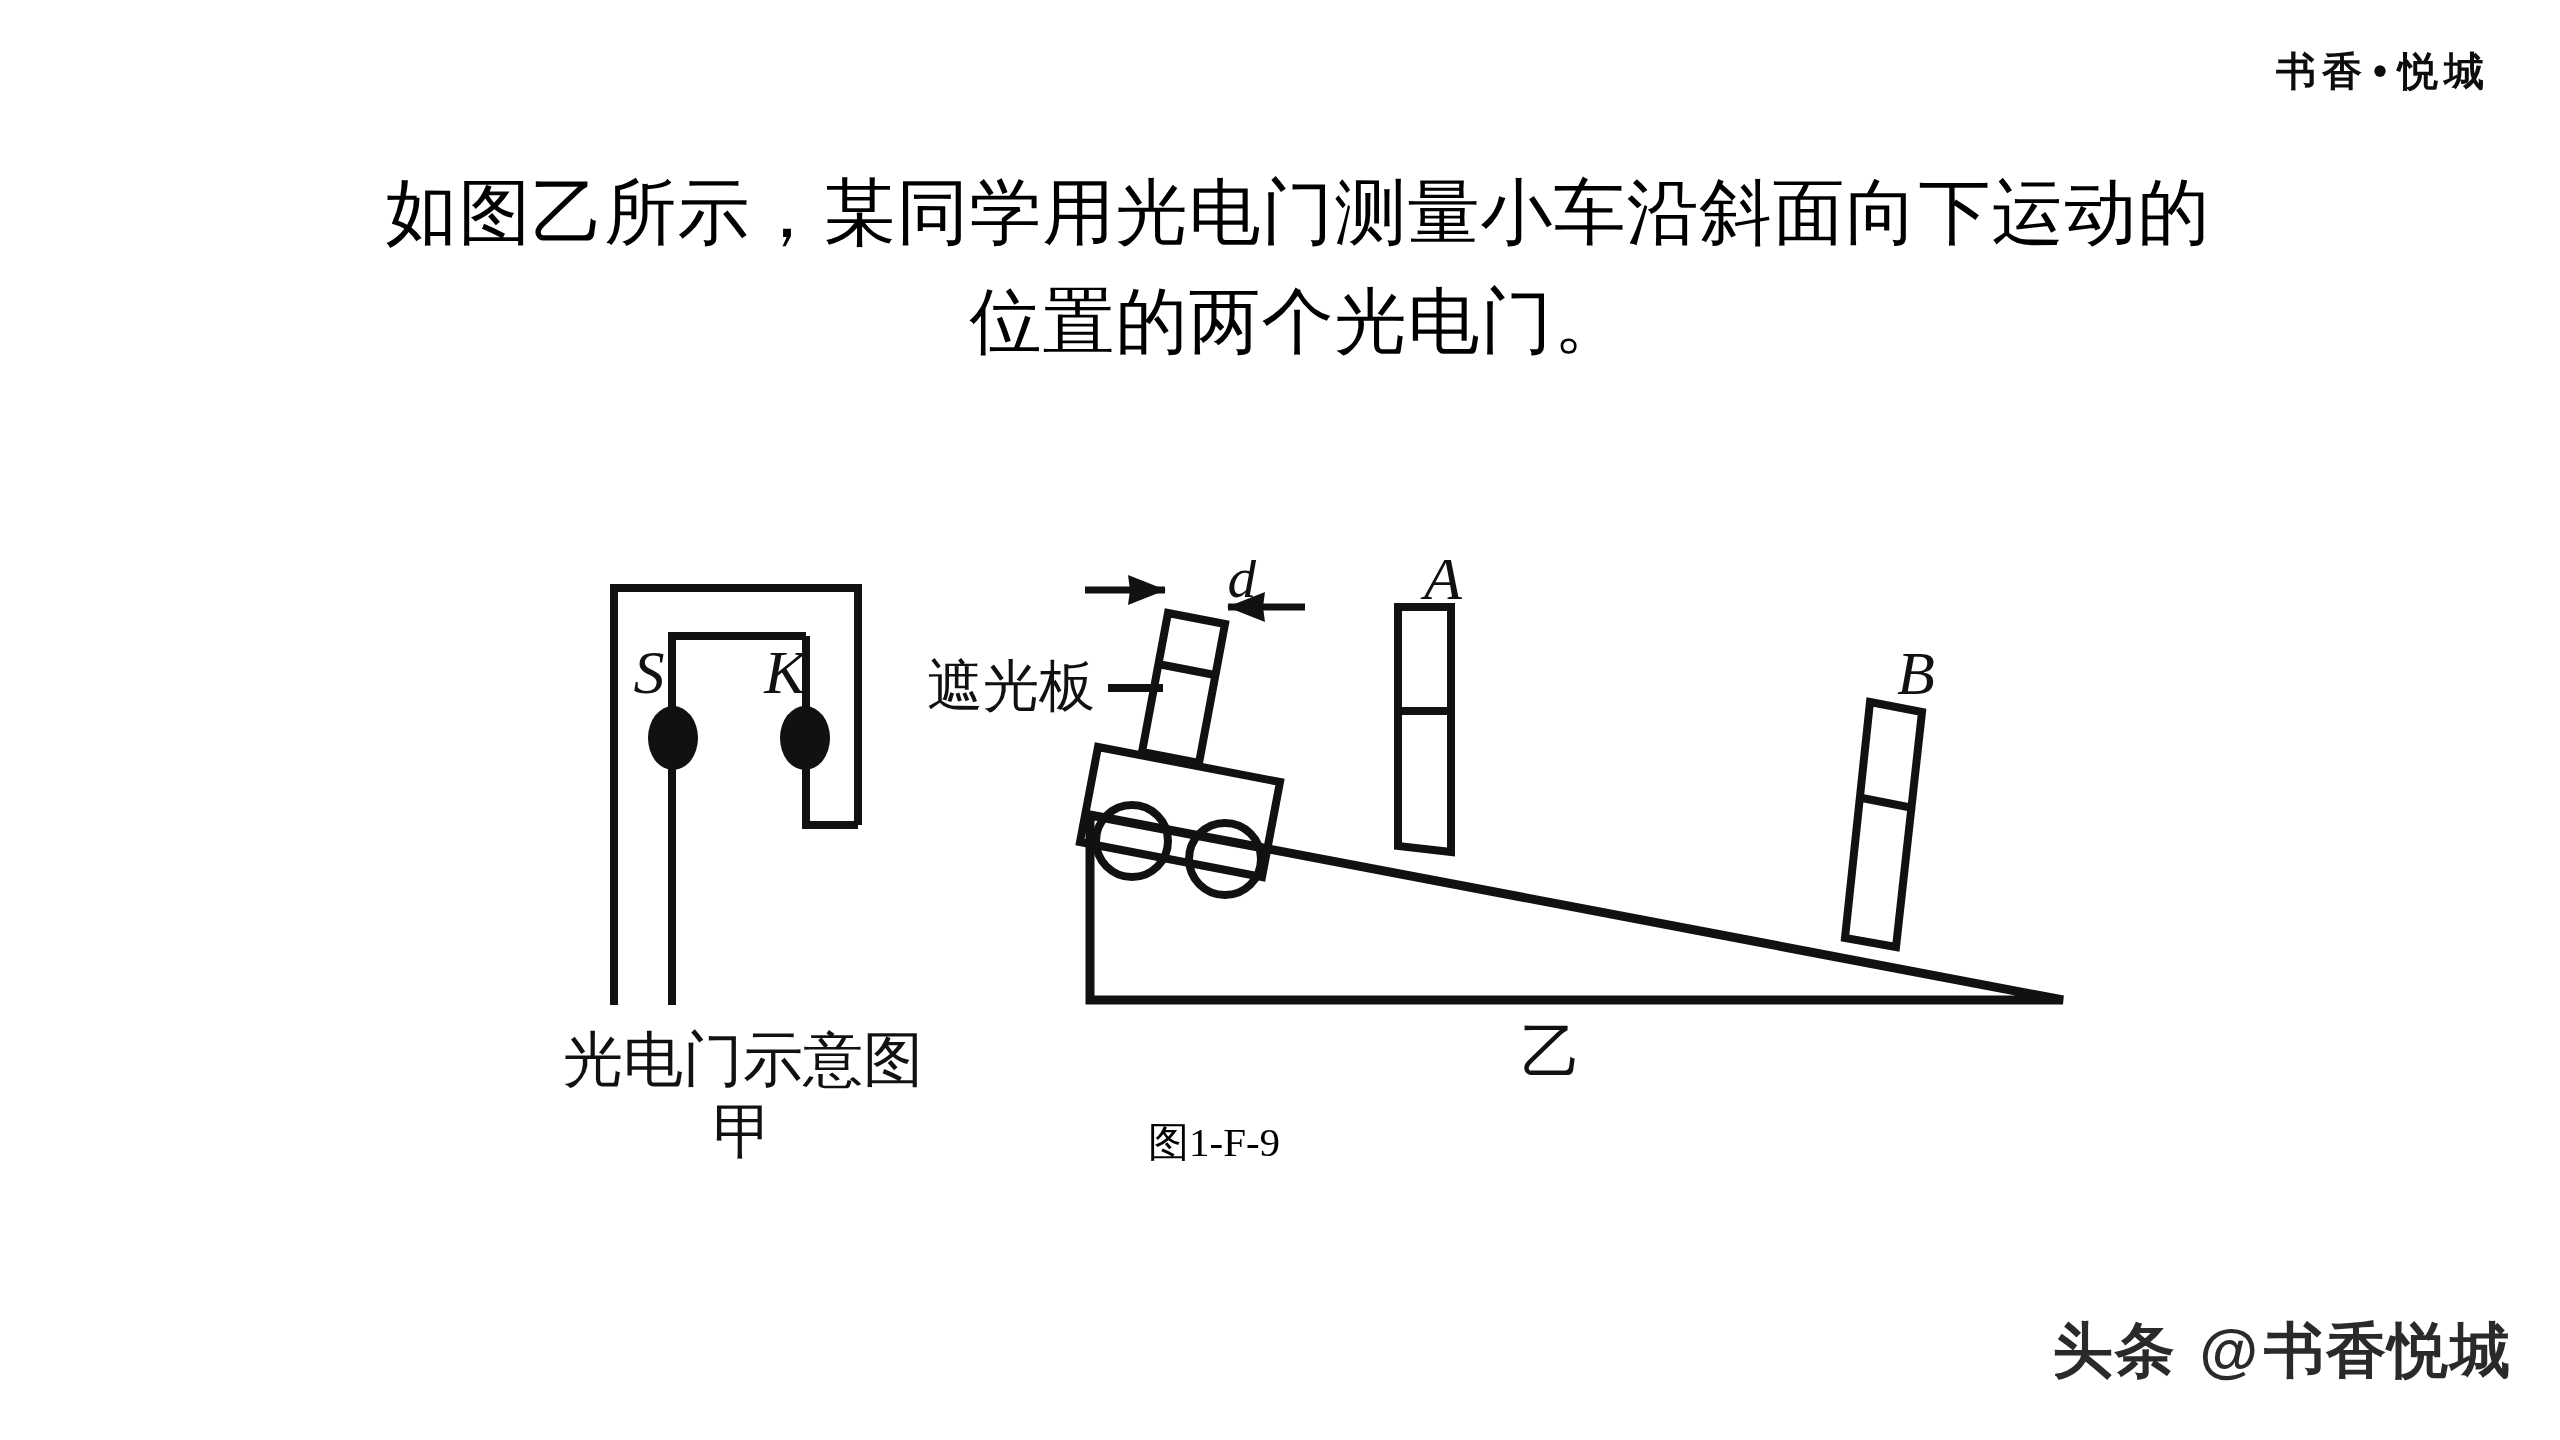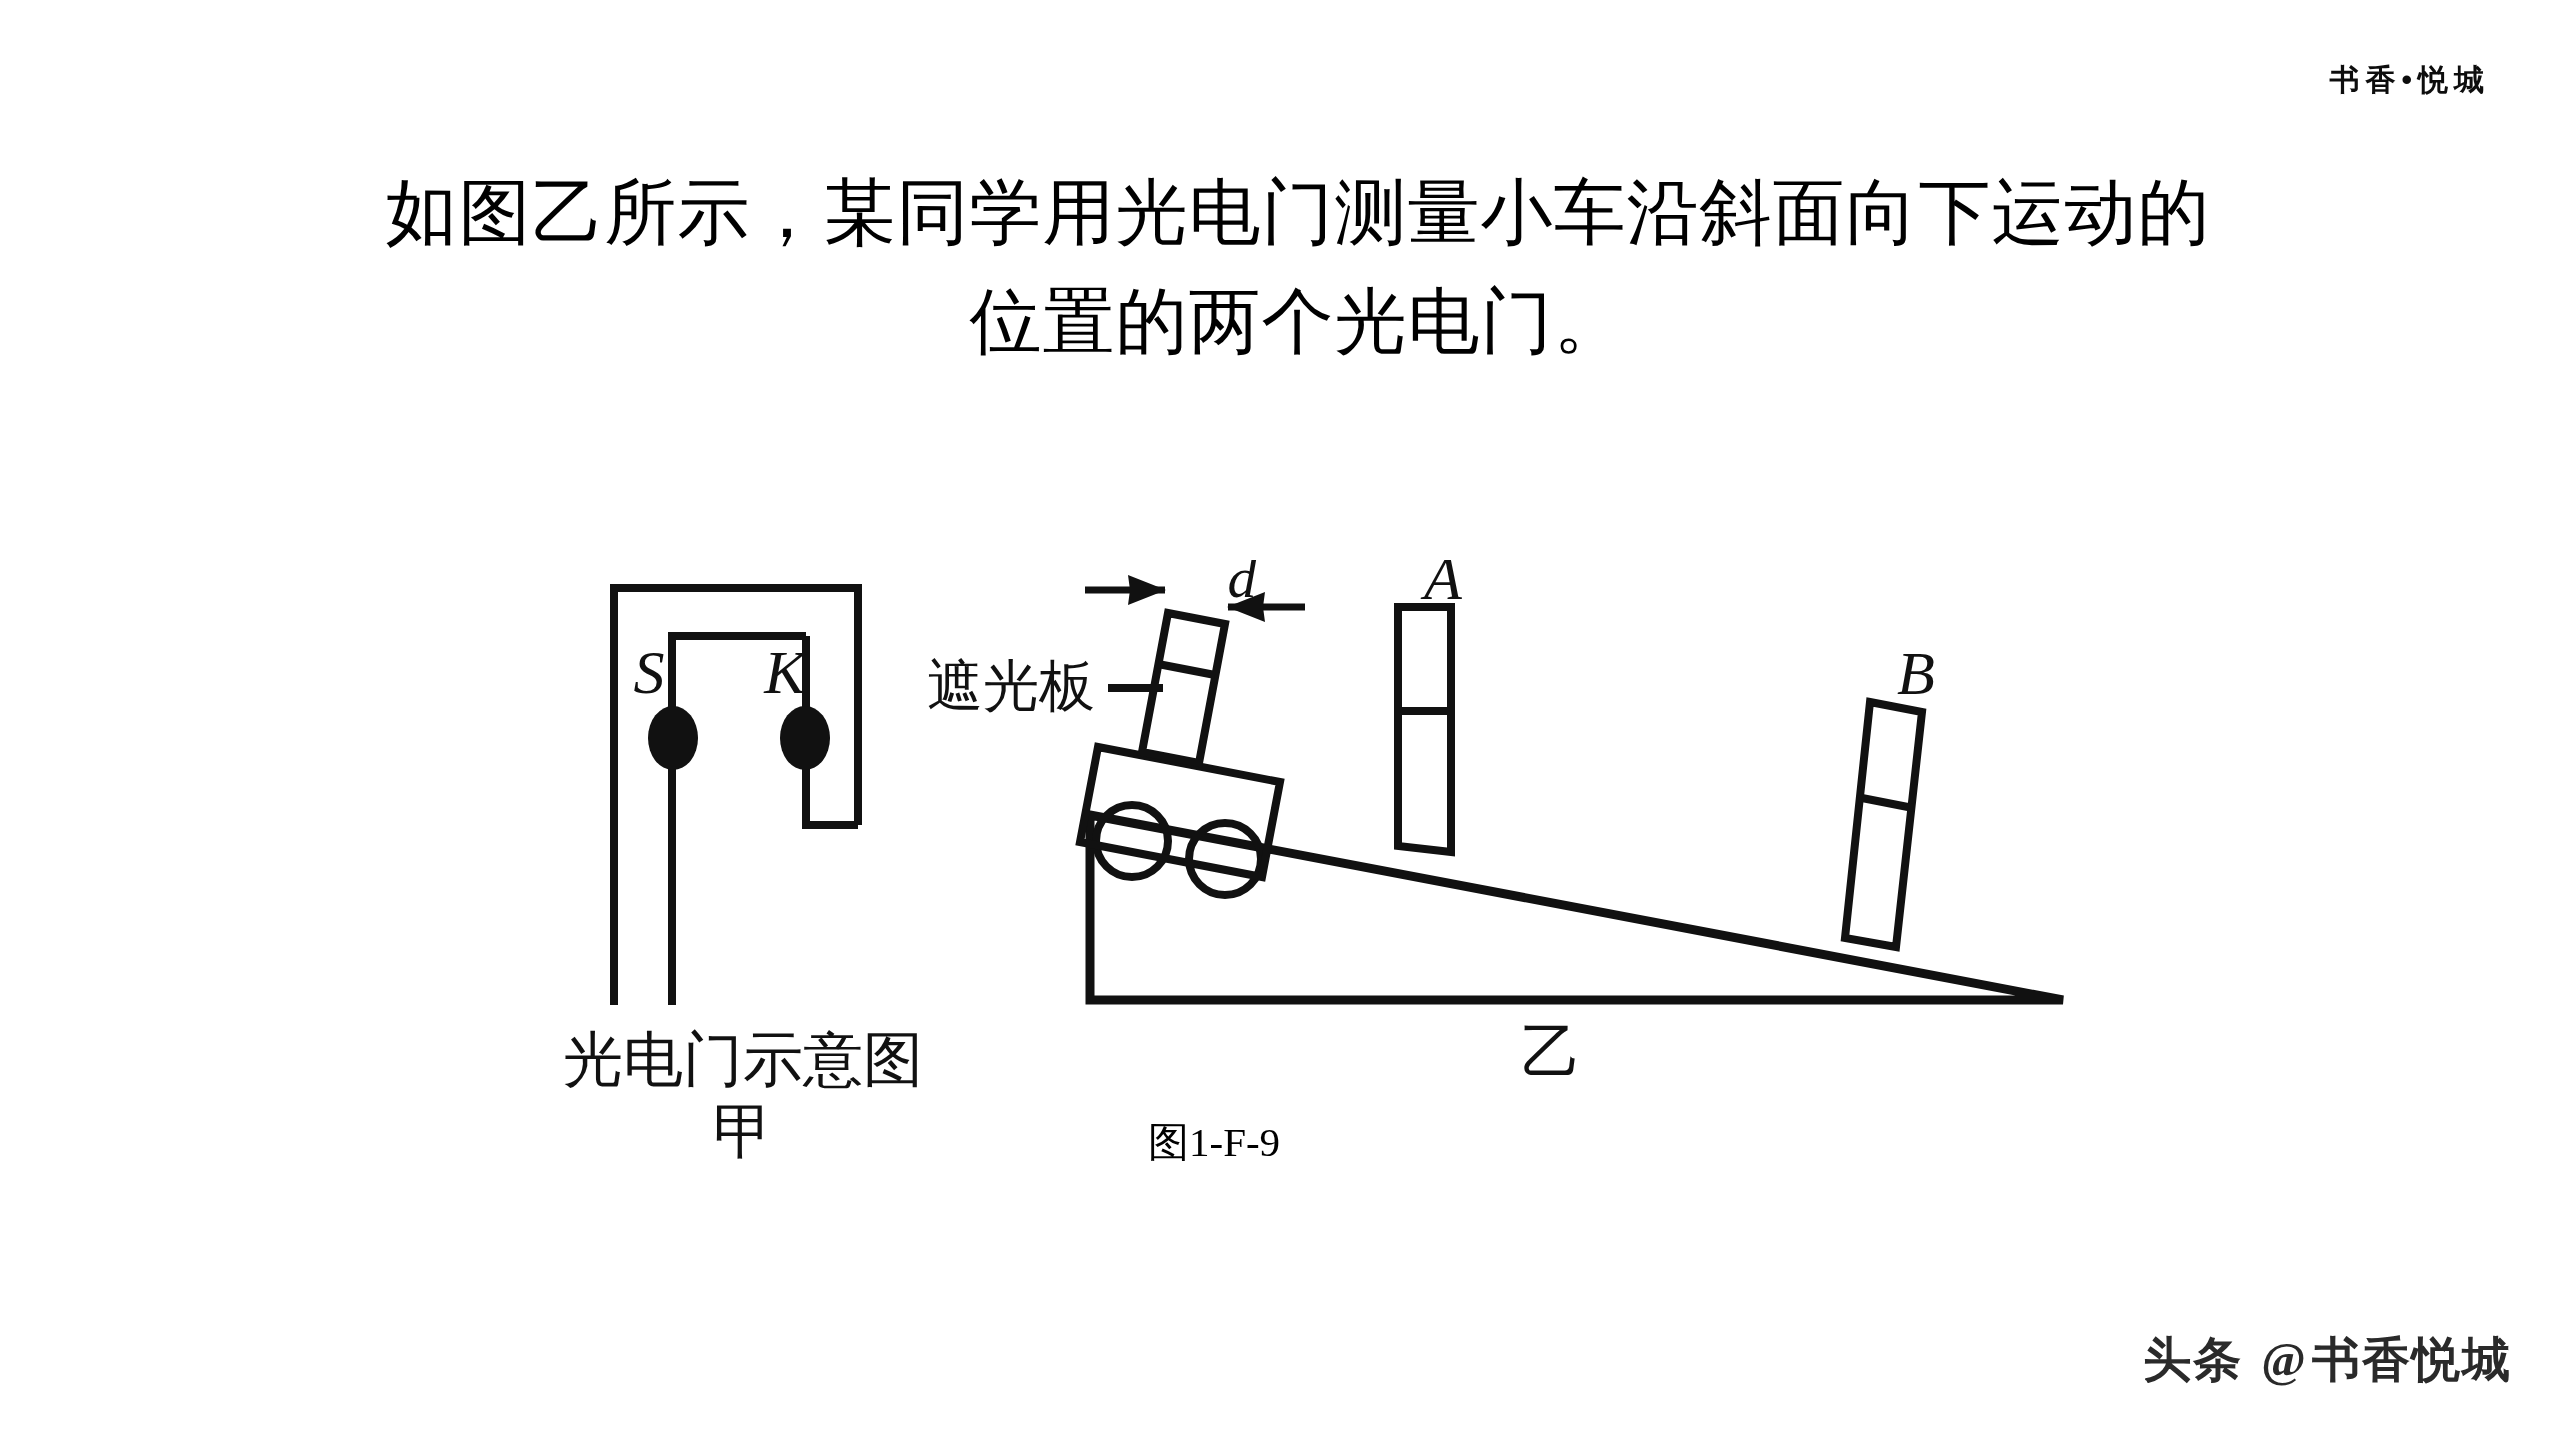--- a/index.html
+++ b/index.html
@@ -14,27 +14,26 @@
     overflow: hidden;
     font-family: "Liberation Sans", sans-serif;
     color: #000000;
   }
 
   
   #brand-header {
     position: absolute;
     top: 44px;
     right: 70px;
-    font-family: Liberation Sans, sans-serif;
+    font-family: Liberation Mono, monospace;
     font-weight: bold;
-    font-size: 30px;
+    font-size: 40px;
     letter-spacing: 6px;
     color: #0d0d0d;
     white-space: nowrap;
-    margin-top: 16px;
   }
 
   
   #problem-text {
     position: absolute;
     left: 228px;
     top: 158px;
     width: 2140px;
     font-family: "Liberation Sans", sans-serif;
     font-size: 72px;
@@ -67,22 +66,22 @@
     font-size: 41px;
     color: #000;
     white-space: nowrap;
   }
 
   
   #footer-watermark {
     position: absolute;
     right: 48px;
     bottom: 48px;
-    font-family: Liberation Serif, serif;
-    font-size: 48px;
+    font-family: Liberation Sans, sans-serif;
+    font-size: 60px;
     font-weight: bold;
     color: #2a2a2a;
     white-space: nowrap;
     letter-spacing: 2px;
   }
   #footer-watermark .wm-at { padding: 0 4px; }
 </style>
 </head>
 <body>
 

